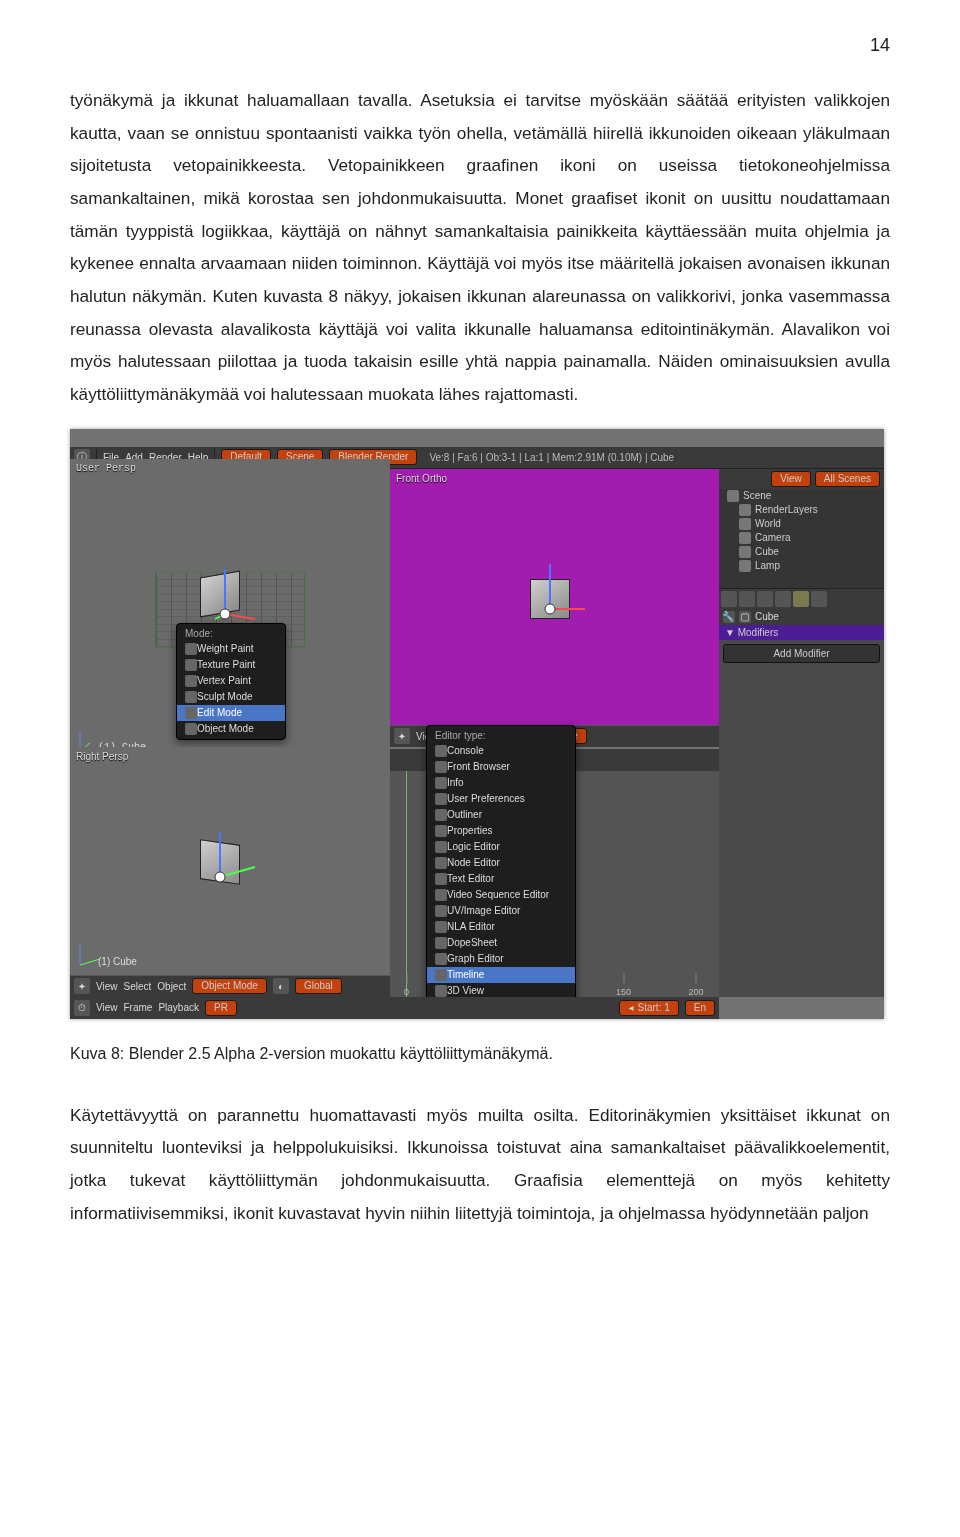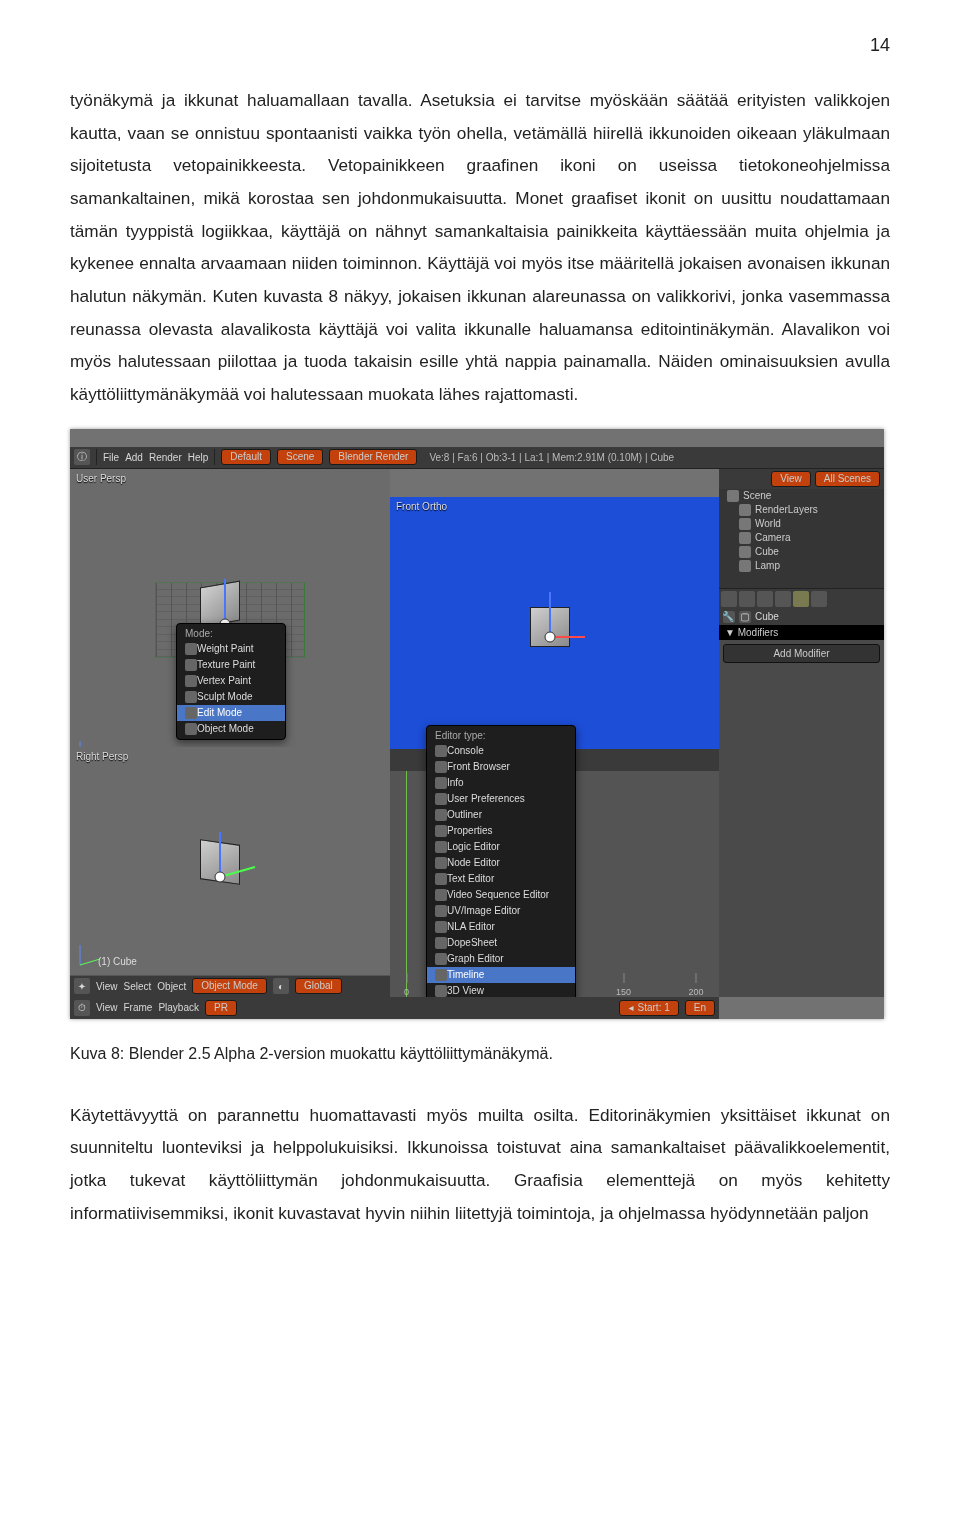--- a/index.html
+++ b/index.html
@@ -119,21 +119,21 @@
     justify-content:flex-end; gap:4px; padding:0 4px; font-size:10px;
   }
   .outl .otree { flex:1; background:#353535; overflow:hidden; font-size:10px; }
   .outl .orow { display:flex; align-items:center; gap:4px; padding:1px 4px; color:#ccc; }
   .outl .orow .oindent { display:inline-block; }
   .outl .oico { width:12px; height:12px; background:#777; border-radius:2px; }
   .props { position:absolute; top:120px; left:0; right:0; bottom:0; background:#4a4a4a; }
   .props .tabbar { height:20px; background:#3a3a3a; display:flex; align-items:center; gap:2px; padding:0 2px;}
   .props .tabbar .tab { width:16px; height:16px; background:#555; border-radius:2px; }
   .props .breadcrumb{ background:#3a3a3a; padding:2px 4px; font-size:10px; display:flex; align-items:center; gap:4px;}
-  .props .section-h { background:#000000; padding:2px 6px; font-size:10px; color:#ccc; }
+  .props .section-h { background:#4c1d95; padding:2px 6px; font-size:10px; color:#ccc; }
   .props .addbtn {
     background:#333; border:1px solid #111; color:#ccc;
     margin:4px; padding:3px 0; text-align:center; font-size:10px; border-radius:3px;
   }
 
   
   .timeline {
     position:absolute; left:0; right:165px; bottom:0; height:22px;
     background:#3a3a3a; display:flex; align-items:center; gap:6px; padding:0 4px;
   }
@@ -178,21 +178,21 @@
         </span>
       <span class="pill">
           <span>Scene</span>
         </span>
       <span class="pill">
           <span>Blender Render</span>
         </span>
       <span class="statustxt">Ve:8 | Fa:6 | Ob:3-1 | La:1 | Mem:2.91M (0.10M) | Cube</span>
     </div>
 
-    <div class="panel" style="left:0; top:40px; width:320px; height:324px;">
+    <div class="panel" style="left:0; top:30px; width:320px; height:324px;font-family:Liberation Mono, monospace;">
       <div class="viewarea">
         <div class="vp-label">User Persp</div>
         <div class="gridfloor"></div>
         <div class="cube3d" style="left:130px; top:115px; transform:skewY(-10deg);"></div>
 
         <svg class="axis-arrow" style="left:145px; top:105px;" width="50" height="60">
           <line x1="10" y1="50" x2="10" y2="5" stroke="#4a76ff" stroke-width="2"></line>
           <line x1="10" y1="50" x2="40" y2="55" stroke="#ff4a4a" stroke-width="2"></line>
           <line x1="10" y1="50" x2="-10" y2="60" stroke="#4aff4a" stroke-width="2"></line>
           <circle cx="10" cy="50" r="5" fill="#fff" stroke="#333"></circle>
@@ -245,21 +245,21 @@
             <span>Edit Mode</span>
           </div>
           <div class="pitem">
             <span class="pico"></span>
             <span>Object Mode</span>
           </div>
         </div>
     </div>
 
     <div class="panel" style="left:320px; top:40px; width:329px; height:278px;">
-      <div class="viewarea" style="background:#1d4ed8;margin-top:28px;">
+      <div class="viewarea" style="background:#a21caf;">
         <div class="vp-label">Front Ortho</div>
         <div class="cube3d" style="left:140px; top:110px;"></div>
         <svg class="axis-arrow" style="left:150px; top:90px;" width="50" height="60">
           <line x1="10" y1="50" x2="10" y2="5" stroke="#4a76ff" stroke-width="2"></line>
           <line x1="10" y1="50" x2="45" y2="50" stroke="#ff4a4a" stroke-width="2"></line>
           <circle cx="10" cy="50" r="5" fill="#fff" stroke="#333"></circle>
         </svg>
       </div>
       <div class="hdr3d">
         <span class="icon-cell">✦</span>

